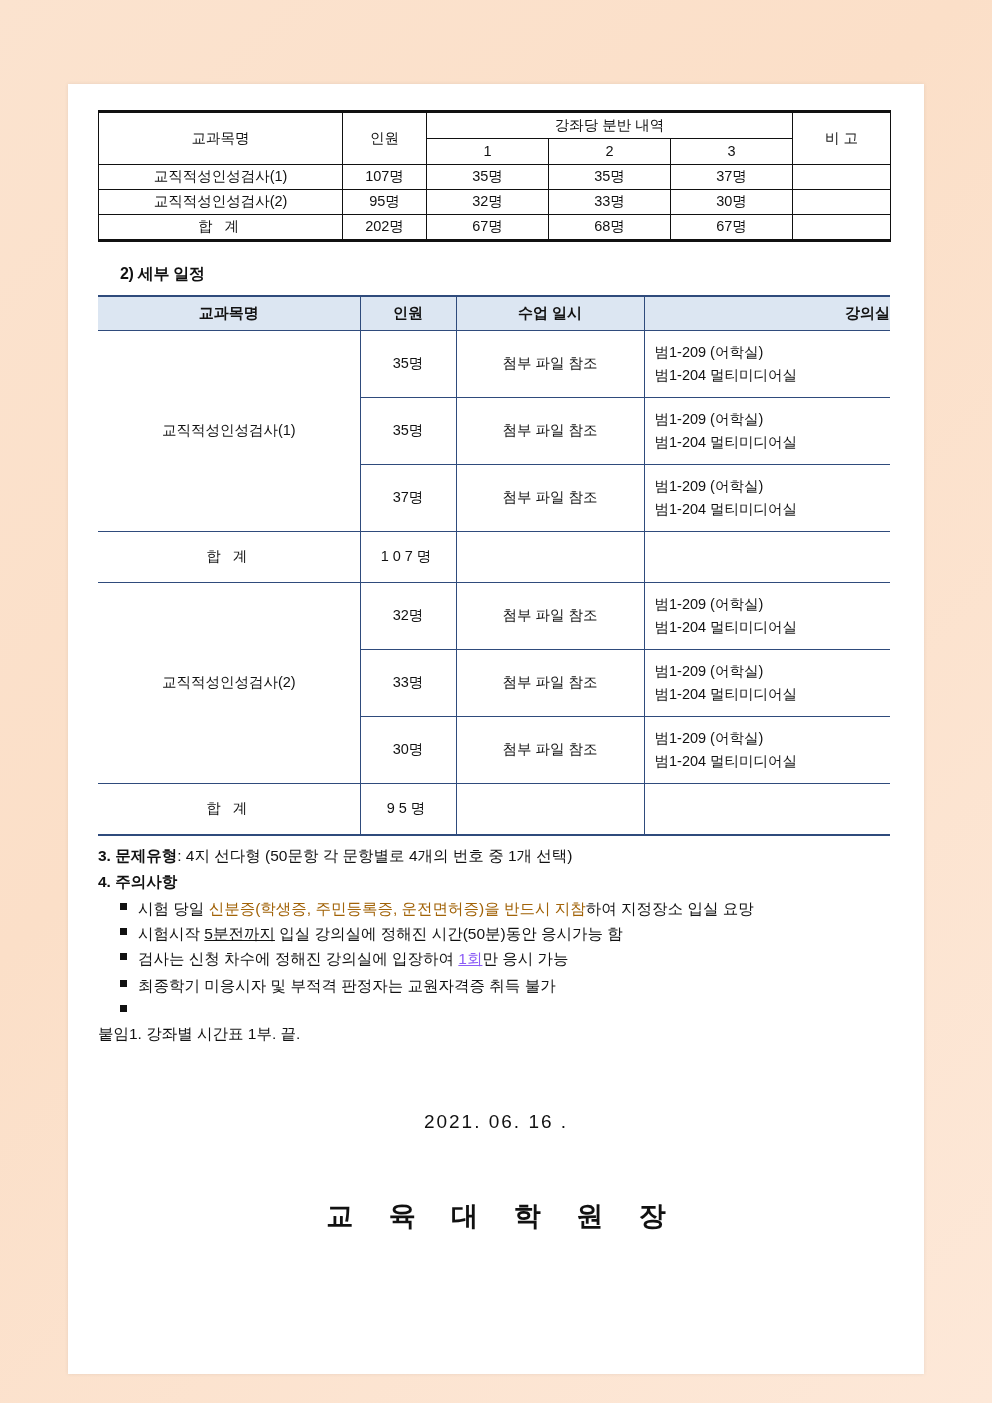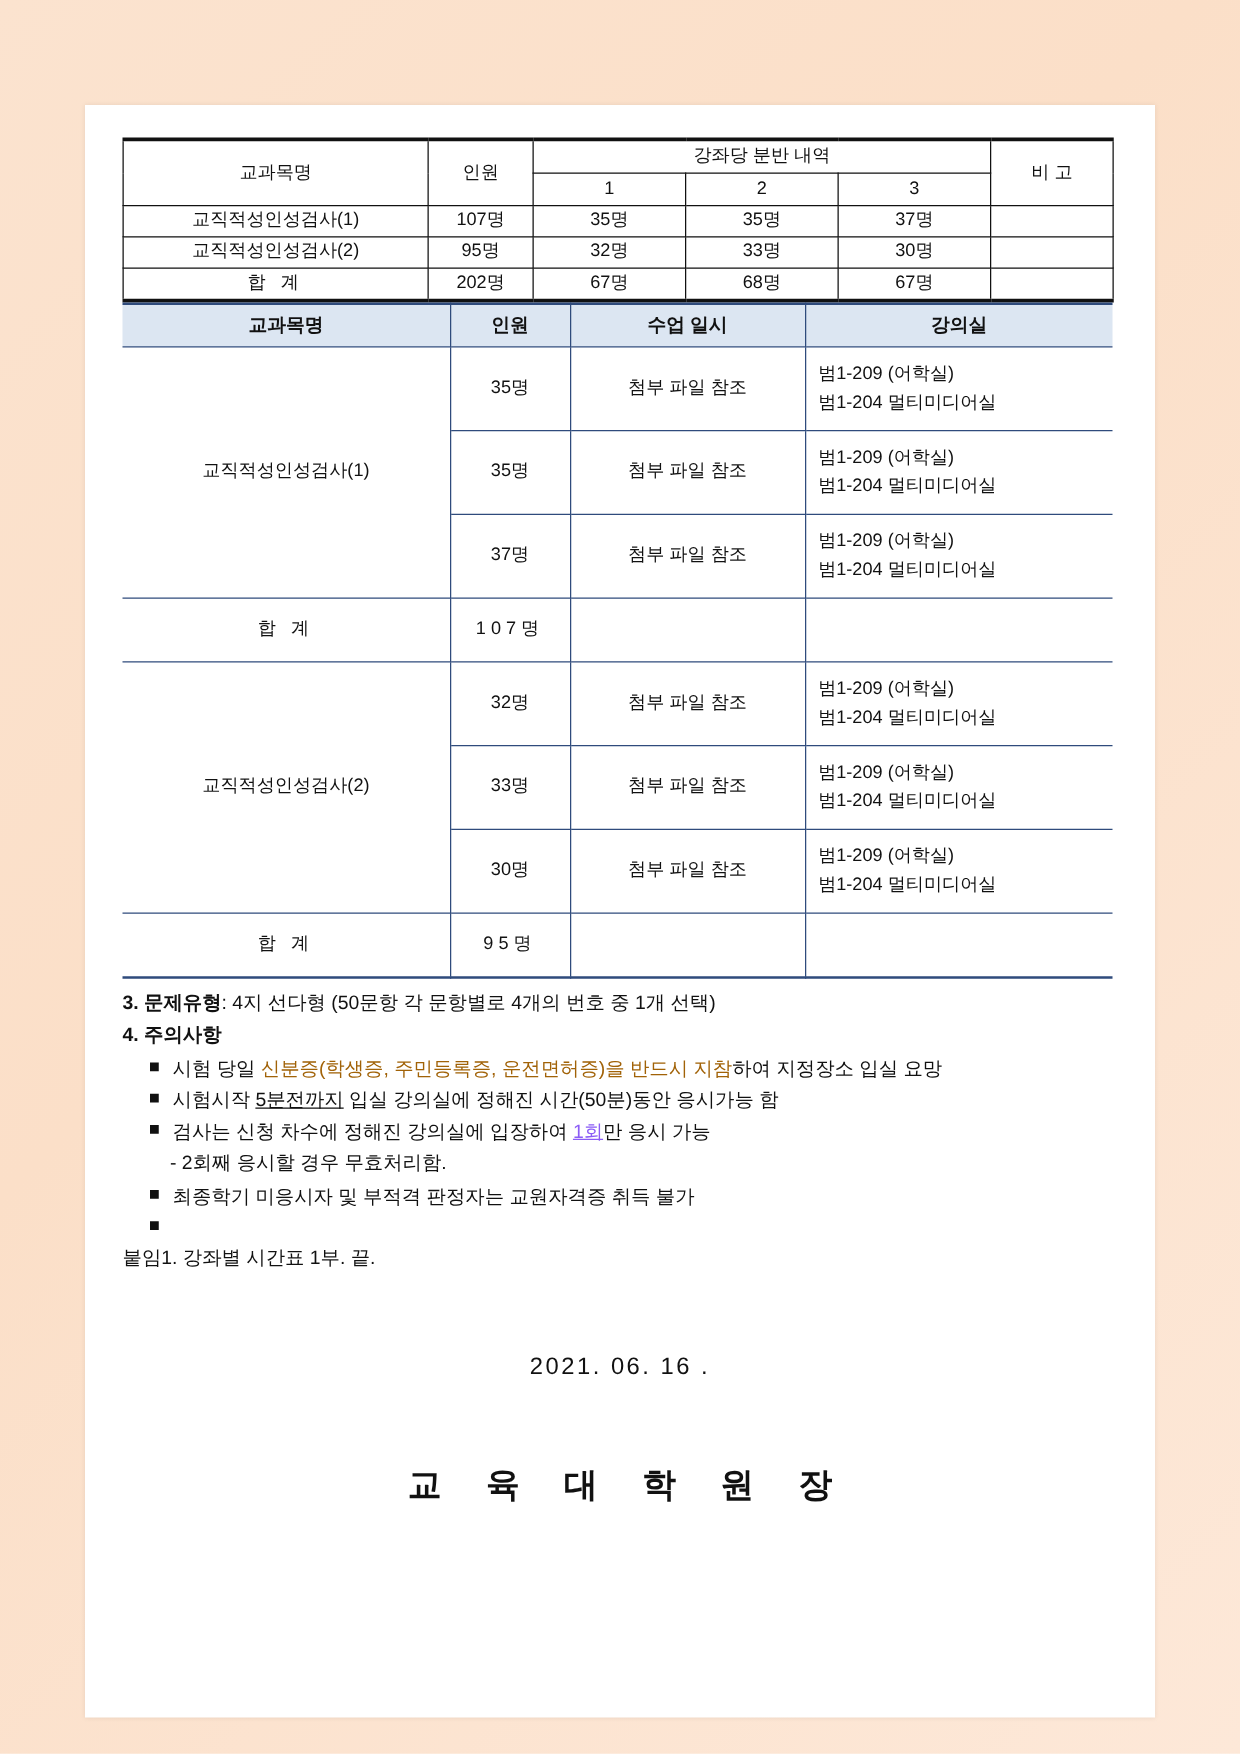--- a/index.html
+++ b/index.html
@@ -77,21 +77,21 @@
   }
   .t2 th {
     background: #dce6f2;
     font-size: 15px;
     font-weight: bold;
     text-align: center;
     padding: 7px 0;
     border-bottom: 1.5px solid #2f4b7c;
     border-right: 1px solid #2f4b7c;
   }
-  .t2 th:last-child { border-right: none; }
+  .t2 th:last-child { border-right: none; text-align: right; }
   .t2 td {
     font-size: 14.5px;
     text-align: center;
     border-right: 1px solid #2f4b7c;
     border-bottom: 1px solid #2f4b7c;
     padding: 6px 0;
     line-height: 1.45;
     vertical-align: middle;
   }
   .t2 td:last-child { border-right: none; }
@@ -218,20 +218,21 @@
           <td class="dbl-bottom" style="letter-spacing:4px">합  계</td>
           <td class="dbl-bottom">202명</td>
           <td class="dbl-bottom">67명</td>
           <td class="dbl-bottom">68명</td>
           <td class="dbl-bottom">67명</td>
           <td class="dbl-bottom"></td>
         </tr>
       </tbody>
     </table>
 
+    <div class="sub-heading">2) 세부 일정</div>
 
     <table class="t2">
       <colgroup>
         <col style="width:262px">
         <col style="width:96px">
         <col style="width:188px">
         <col style="width:246px">
       </colgroup>
       <thead>
         <tr>
@@ -319,21 +320,20 @@
         <li>
           <span class="sq"></span><span>시험 당일 </span><span class="red">신분증(학생증, 주민등록증, 운전면허증)을 반드시 지참</span><span>하여 지정장소 입실 요망</span>
         </li>
         <li>
           <span class="sq"></span><span>시험시작 </span><span class="u">5분전까지</span><span> 입실 강의실에 정해진 시간(50분)동안 응시가능 함</span>
         </li>
         <li>
           <span class="sq"></span><span>검사는 신청 차수에 정해진 강의실에 입장하여 </span><span class="red-u">1회</span><span>만 응시 가능</span>
         </li>
       </ul>
-      <div class="sub-dash">- 2회째 응시할 경우 무효처리함.</div>
       <ul class="bullets">
         <li>
           <span class="sq"></span><span>최종학기 미응시자 및 부적격 판정자는 교원자격증 취득 불가</span>
         </li>
         <li>
           <span class="sq"></span>
         </li>
       </ul>
     </div>
 

